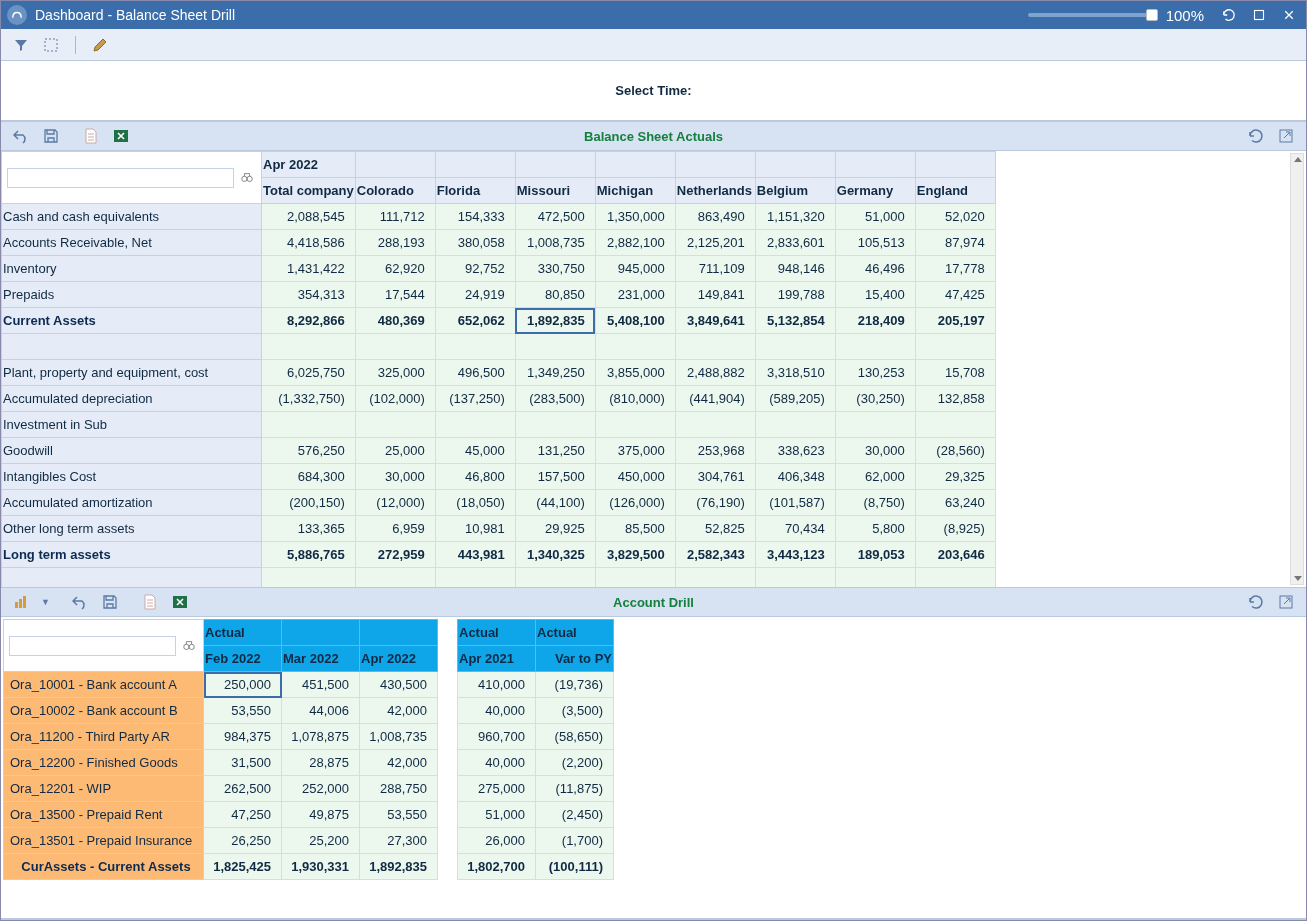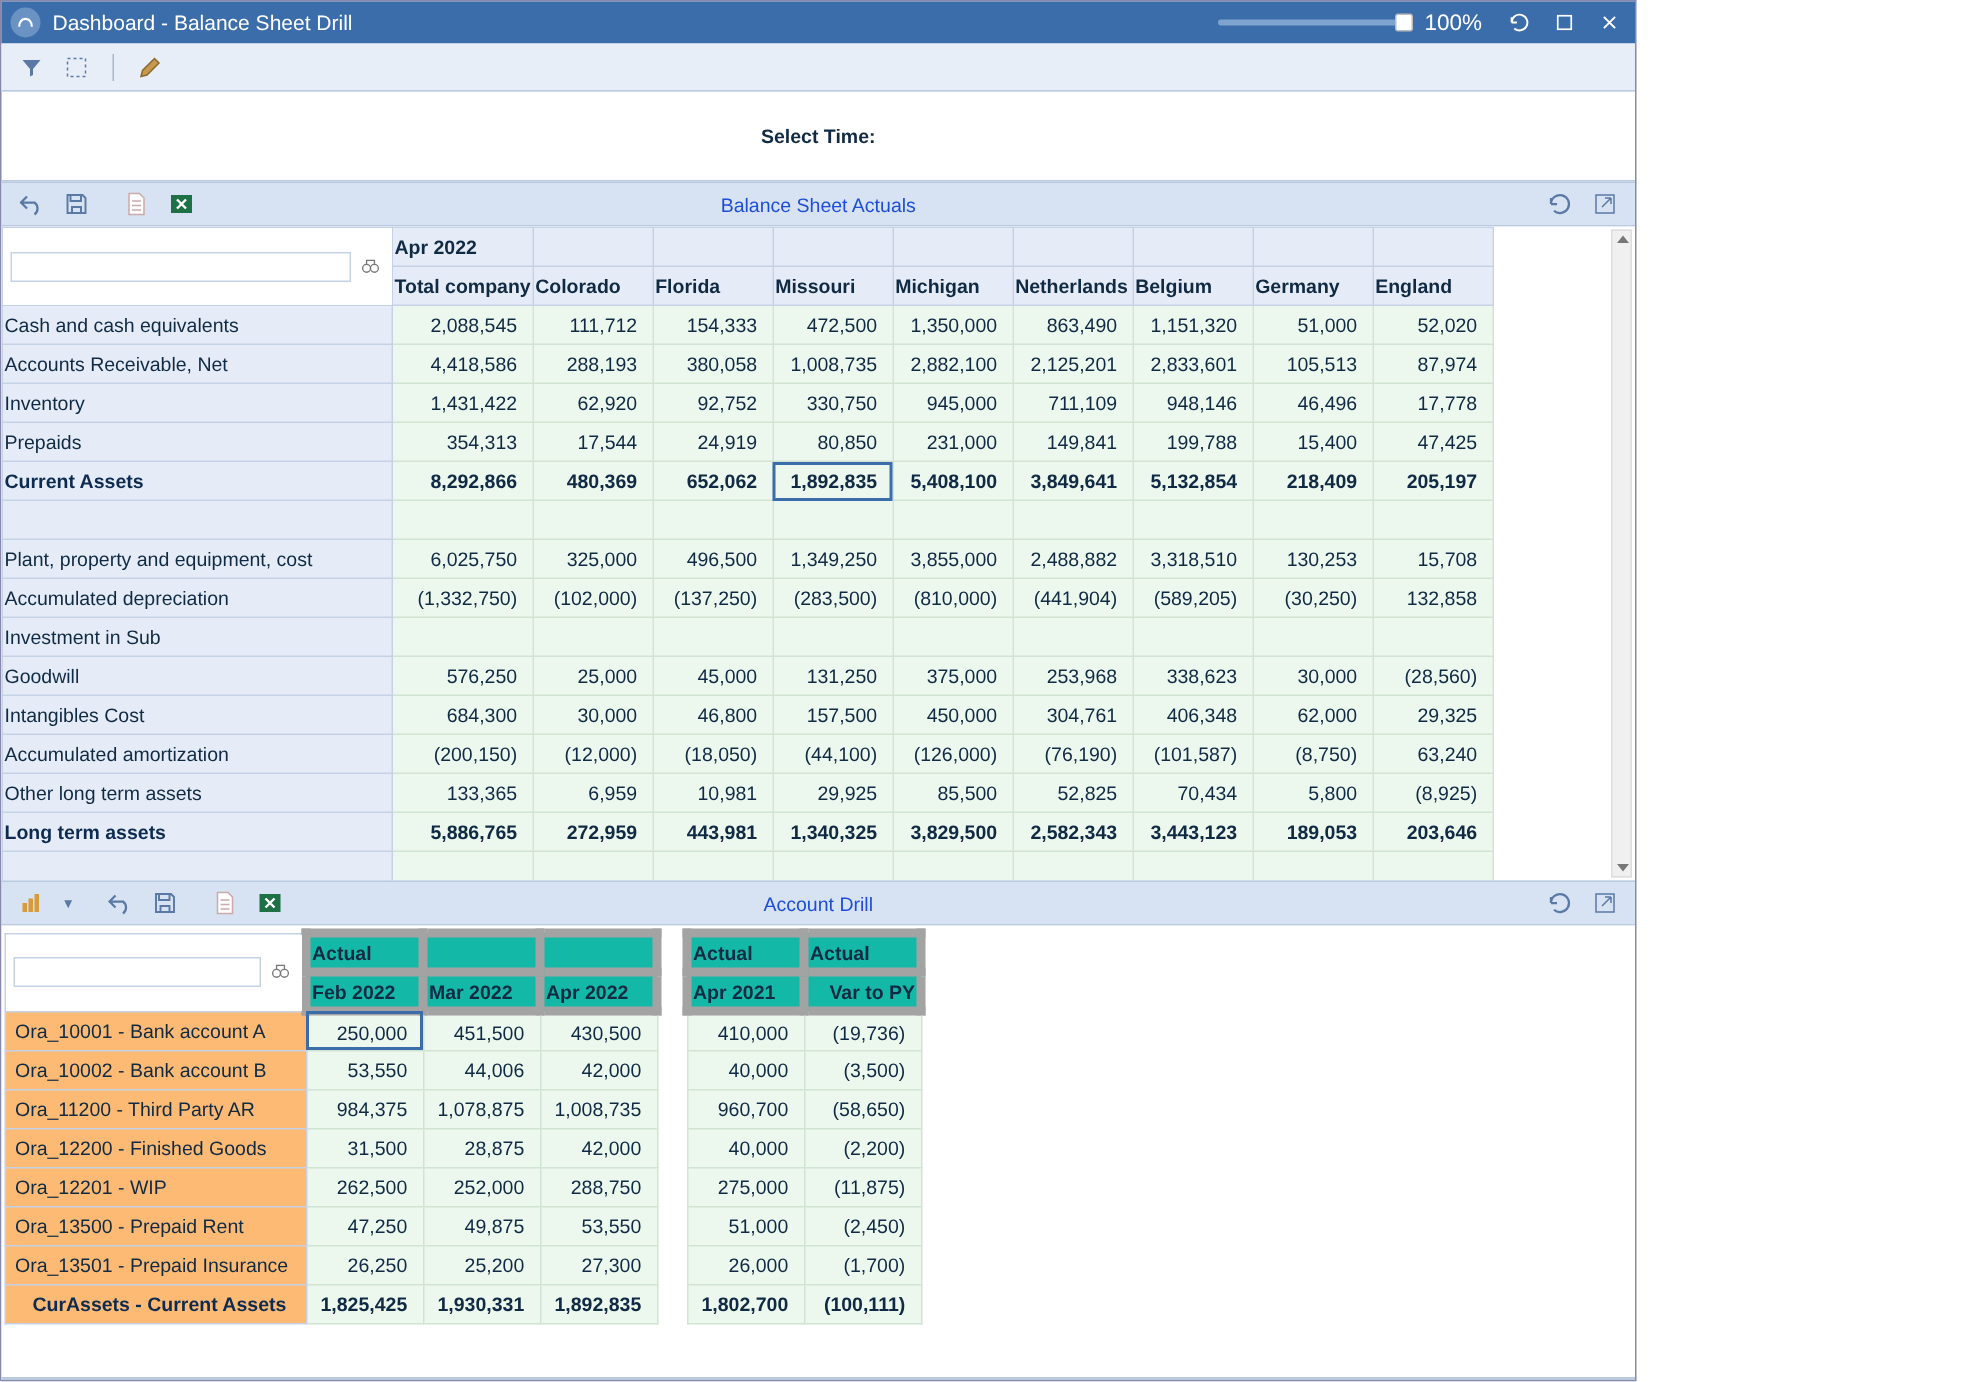--- a/index.html
+++ b/index.html
@@ -1,17 +1,17 @@
 <!DOCTYPE html>
 <html><head>
 <meta charset="utf-8">
 <style>
   * { box-sizing: border-box; }
   html, body { margin:0; padding:0; font-family: "Segoe UI", Tahoma, sans-serif; font-size:13px; color:#102a43; background:#fff; }
-  .outer { width:1091px; height:921px; border:1px solid #88a; display:flex; flex-direction:column; background:#fff; }
+  .outer { width:1307px; height:921px; border:1px solid #88a; display:flex; flex-direction:column; background:#fff; }
   
   .titlebar { height:28px; background:#3a6da9; color:#fff; display:flex; align-items:center; padding:0 6px; font-size:14px; }
   .titlebar .logo { width:20px; height:20px; border-radius:50%; background:#6a93c4; margin-right:8px; display:flex; align-items:center; justify-content:center; }
   .titlebar .spacer { flex:1; }
   .titlebar .zoom-track { width:130px; height:4px; background:#7ea3cf; border-radius:2px; position:relative; margin-right:8px; }
   .titlebar .zoom-thumb { position:absolute; top:-4px; right:0; width:12px; height:12px; background:#fff; border-radius:2px; border:1px solid #bbb; }
   .titlebar .win-btn { width:22px; height:22px; margin-left:8px; display:flex; align-items:center; justify-content:center; cursor:pointer; }
   .titlebar .win-btn svg { stroke:#fff; fill:none; }
   .titlebar .zoom-label { margin-right:6px; font-size:15px; }
   
@@ -19,21 +19,21 @@
   .toolbar .sep { width:1px; height:18px; background:#a8b8cc; margin:0 4px; }
   .tool-btn { width:20px; height:20px; display:flex; align-items:center; justify-content:center; cursor:pointer; }
   
   .select-time { display:flex; align-items:center; justify-content:center; height:60px; border-bottom:1px solid #b9c9de; gap:10px; }
   .select-time label { font-weight:bold; }
   .select-time .dropdown { width:220px; height:34px; border:1px solid #6a8bb4; background:#fff; display:flex; align-items:center; padding:0 8px; position:relative; cursor:pointer; }
   .select-time .dropdown::after { content:""; position:absolute; right:8px; top:14px; border-left:4px solid transparent; border-right:4px solid transparent; border-top:5px solid #555; }
   
   .panel-header { height:30px; background:#d7e2f2; border-top:1px solid #b9c9de; border-bottom:1px solid #b9c9de; display:flex; align-items:center; padding:0 10px; position:relative; }
   .panel-header .ph-left { display:flex; align-items:center; gap:10px; }
-  .panel-header .ph-title { position:absolute; left:50%; transform:translateX(-50%); font-weight:normal; color:#1d4ed8; }
+  .panel-header .ph-title { position:absolute; left:50%; transform:translateX(-50%); font-weight:bold; color:#15803d; }
   .panel-header .ph-right { margin-left:auto; display:flex; align-items:center; gap:10px; }
   
   .grid-scroll { position:relative; overflow:hidden; background:#fff; }
   .grid-scroll .vscroll { position:absolute; right:2px; top:2px; bottom:2px; width:14px; background:#f0f0f0; border:1px solid #ddd; }
   .grid-scroll .vscroll::before, .grid-scroll .vscroll::after { content:""; position:absolute; left:3px; width:0; height:0; border-left:4px solid transparent; border-right:4px solid transparent; }
   .grid-scroll .vscroll::before { top:3px; border-bottom:5px solid #777; }
   .grid-scroll .vscroll::after  { bottom:3px; border-top:5px solid #777; }
   .topgrid { border-collapse:collapse; }
   .topgrid td, .topgrid th { height:26px; }
   .rowlabel-col { width:260px; }
@@ -43,21 +43,21 @@
   .topgrid .num { background:#ecf7ee; border:1px solid #d1e3d3; text-align:right; padding-right:10px; min-width:80px; }
   .topgrid .num.bold { font-weight:bold; }
   .topgrid .num.sel { outline:2px solid #3a6da9; outline-offset:-2px; }
   .topgrid .blank-green { background:#ecf7ee; border:1px solid #d1e3d3; }
   .topgrid .corner { background:#fff; border:1px solid #c5d2e6; position:relative; }
   .search-cell { display:flex; align-items:center; padding:2px 4px; }
   .search-cell input { flex:1; height:20px; border:1px solid #c5d2e6; padding:0 4px; font-size:12px; }
   .search-cell .binoc { width:18px; height:18px; margin-left:4px; display:flex; align-items:center; justify-content:center; }
   
   .botgrid td, .botgrid th { height:26px; }
-  .botgrid .hdr { background:#14b8a6; font-weight:bold; border:6px solid #a3a3a3; }
+  .botgrid .hdr { background:#0ea5e9; font-weight:bold; border:1px solid #a3a3a3; }
   .botgrid .rowlabel { background:#fdba74; border:1px solid #c5d2e6; padding-left:6px; width:200px; }
   .botgrid .rowlabel.bold { font-weight:bold;text-align:center; }
   .botgrid .num { background:#ecf7ee; border:1px solid #d1e3d3; text-align:right; padding-right:10px; min-width:78px; }
   .botgrid .num.bold { font-weight:bold; }
   .botgrid .num.sel { outline:2px solid #3a6da9; outline-offset:-2px; }
   .botgrid .gap { width:20px; background:#fff; border:none; }
   .icon-svg { width:16px; height:16px; }
 </style>
 </head>
 <body>

